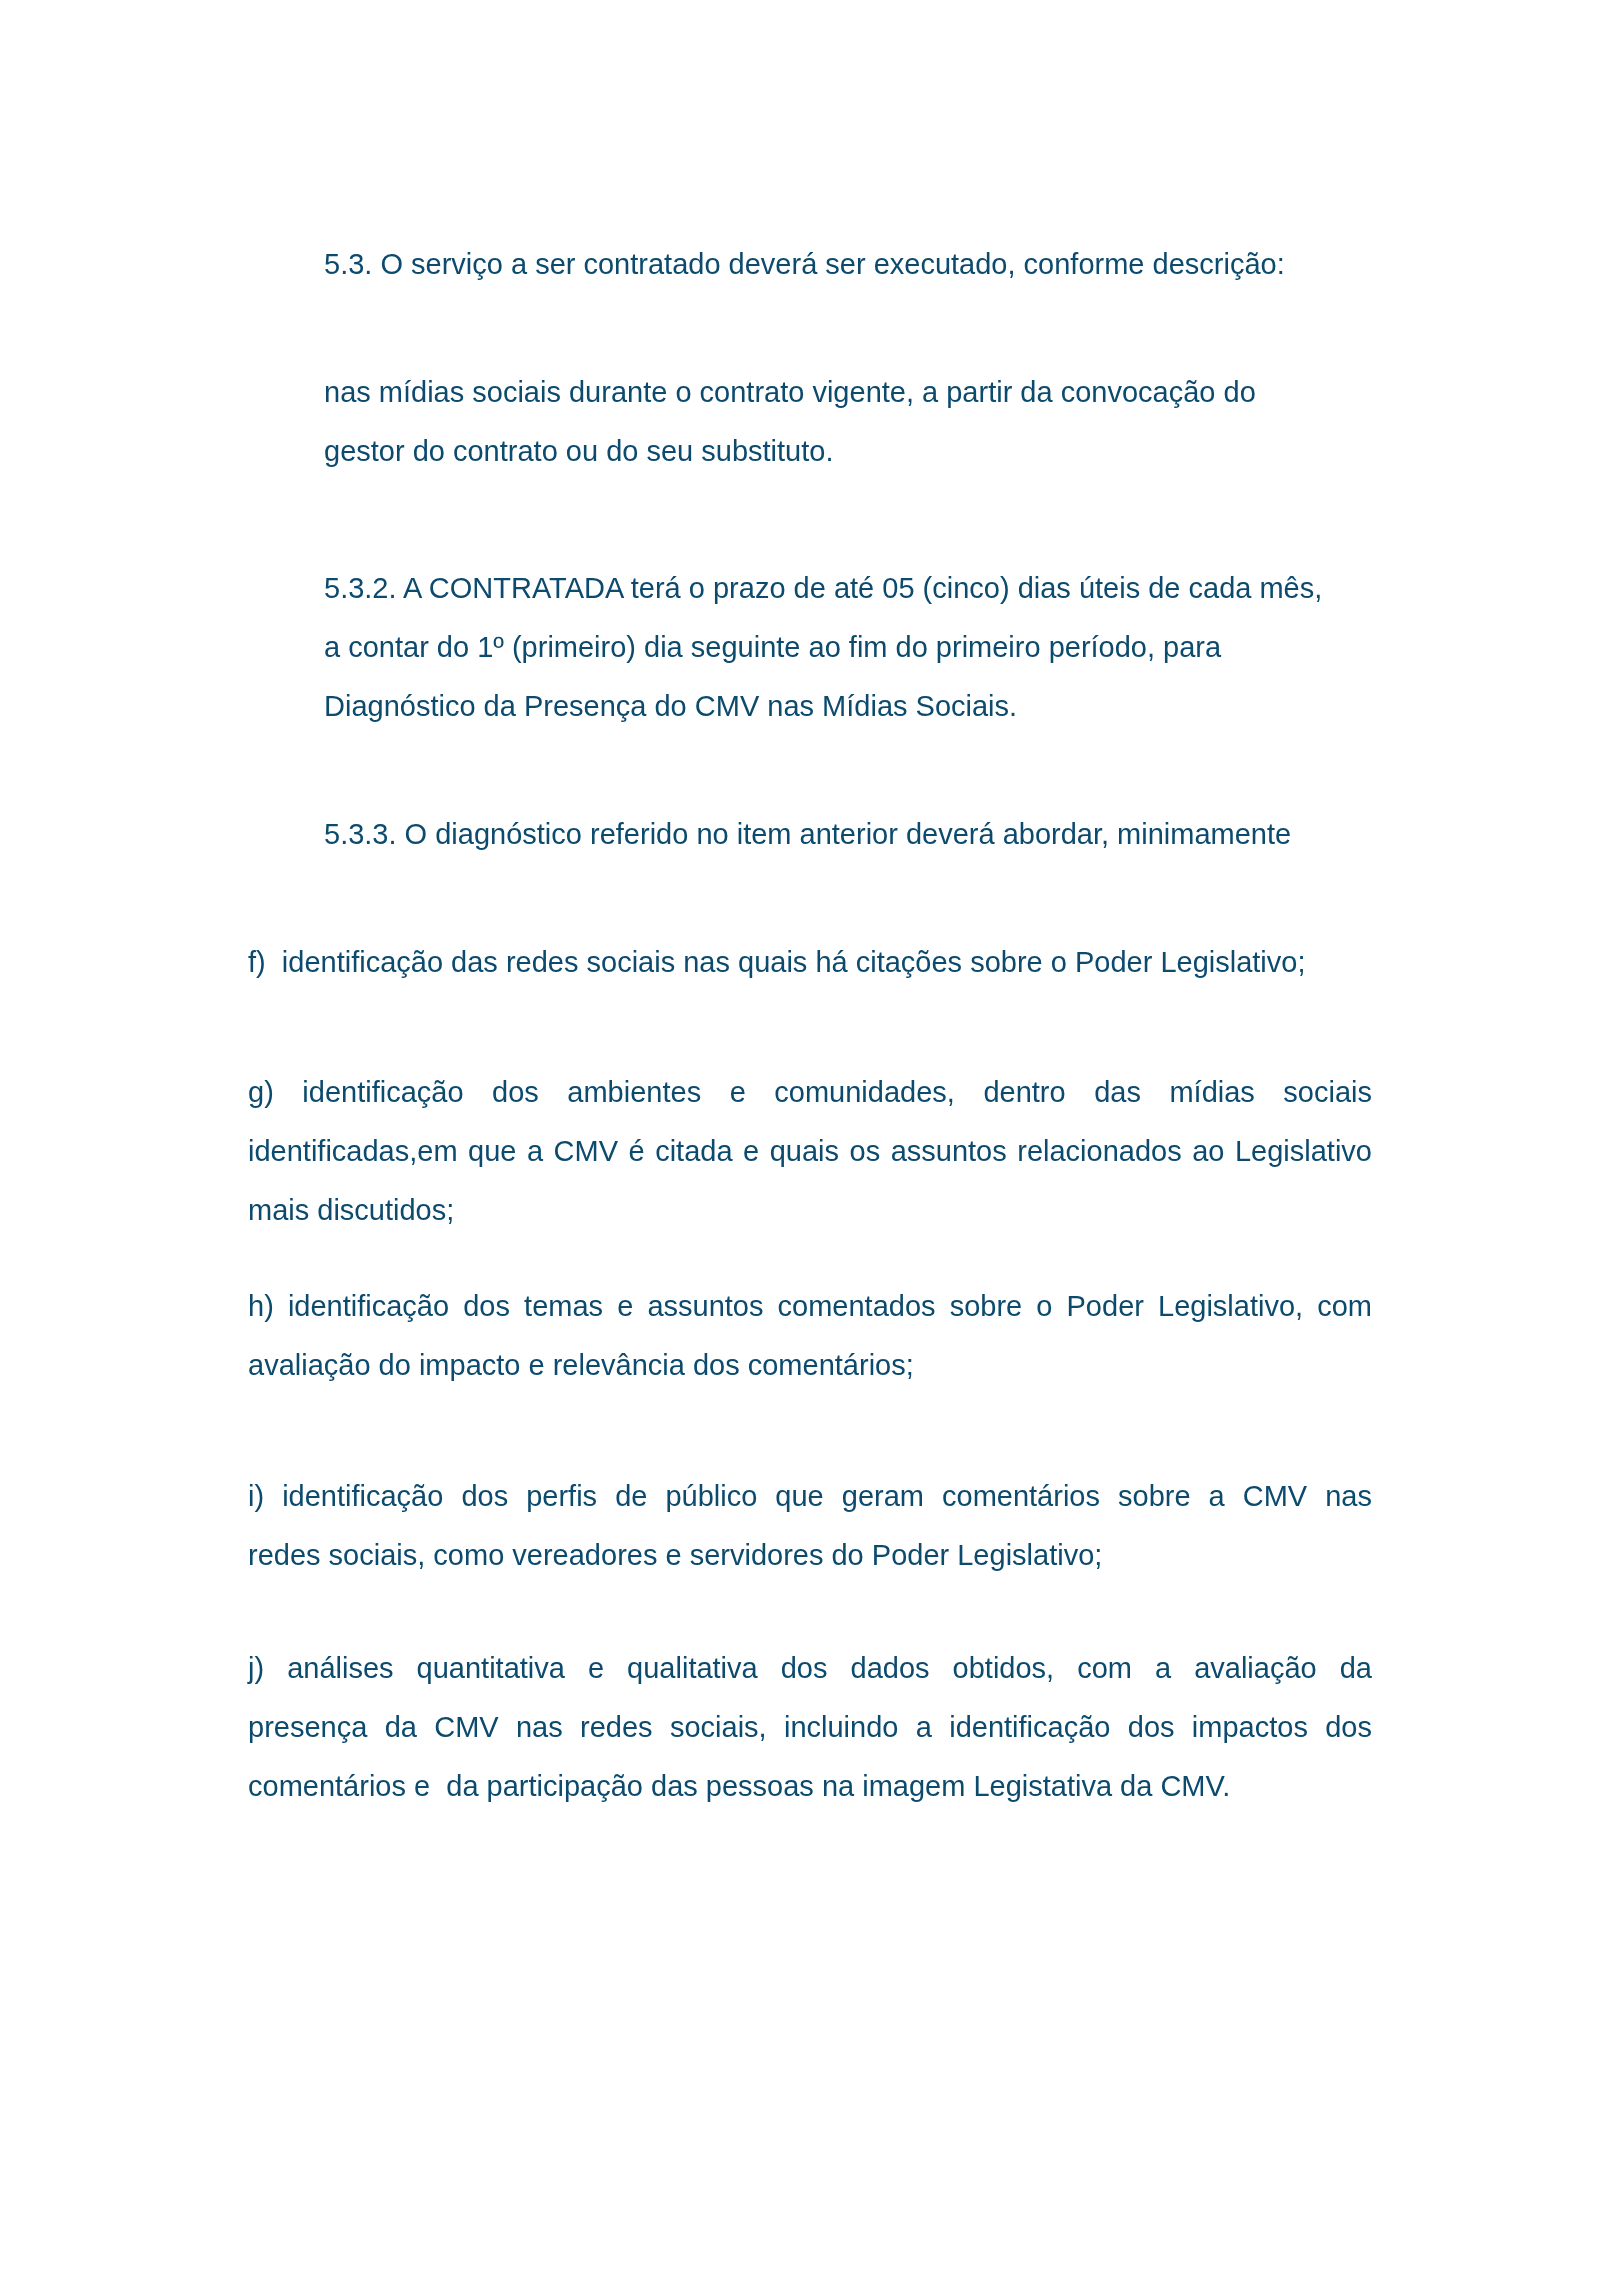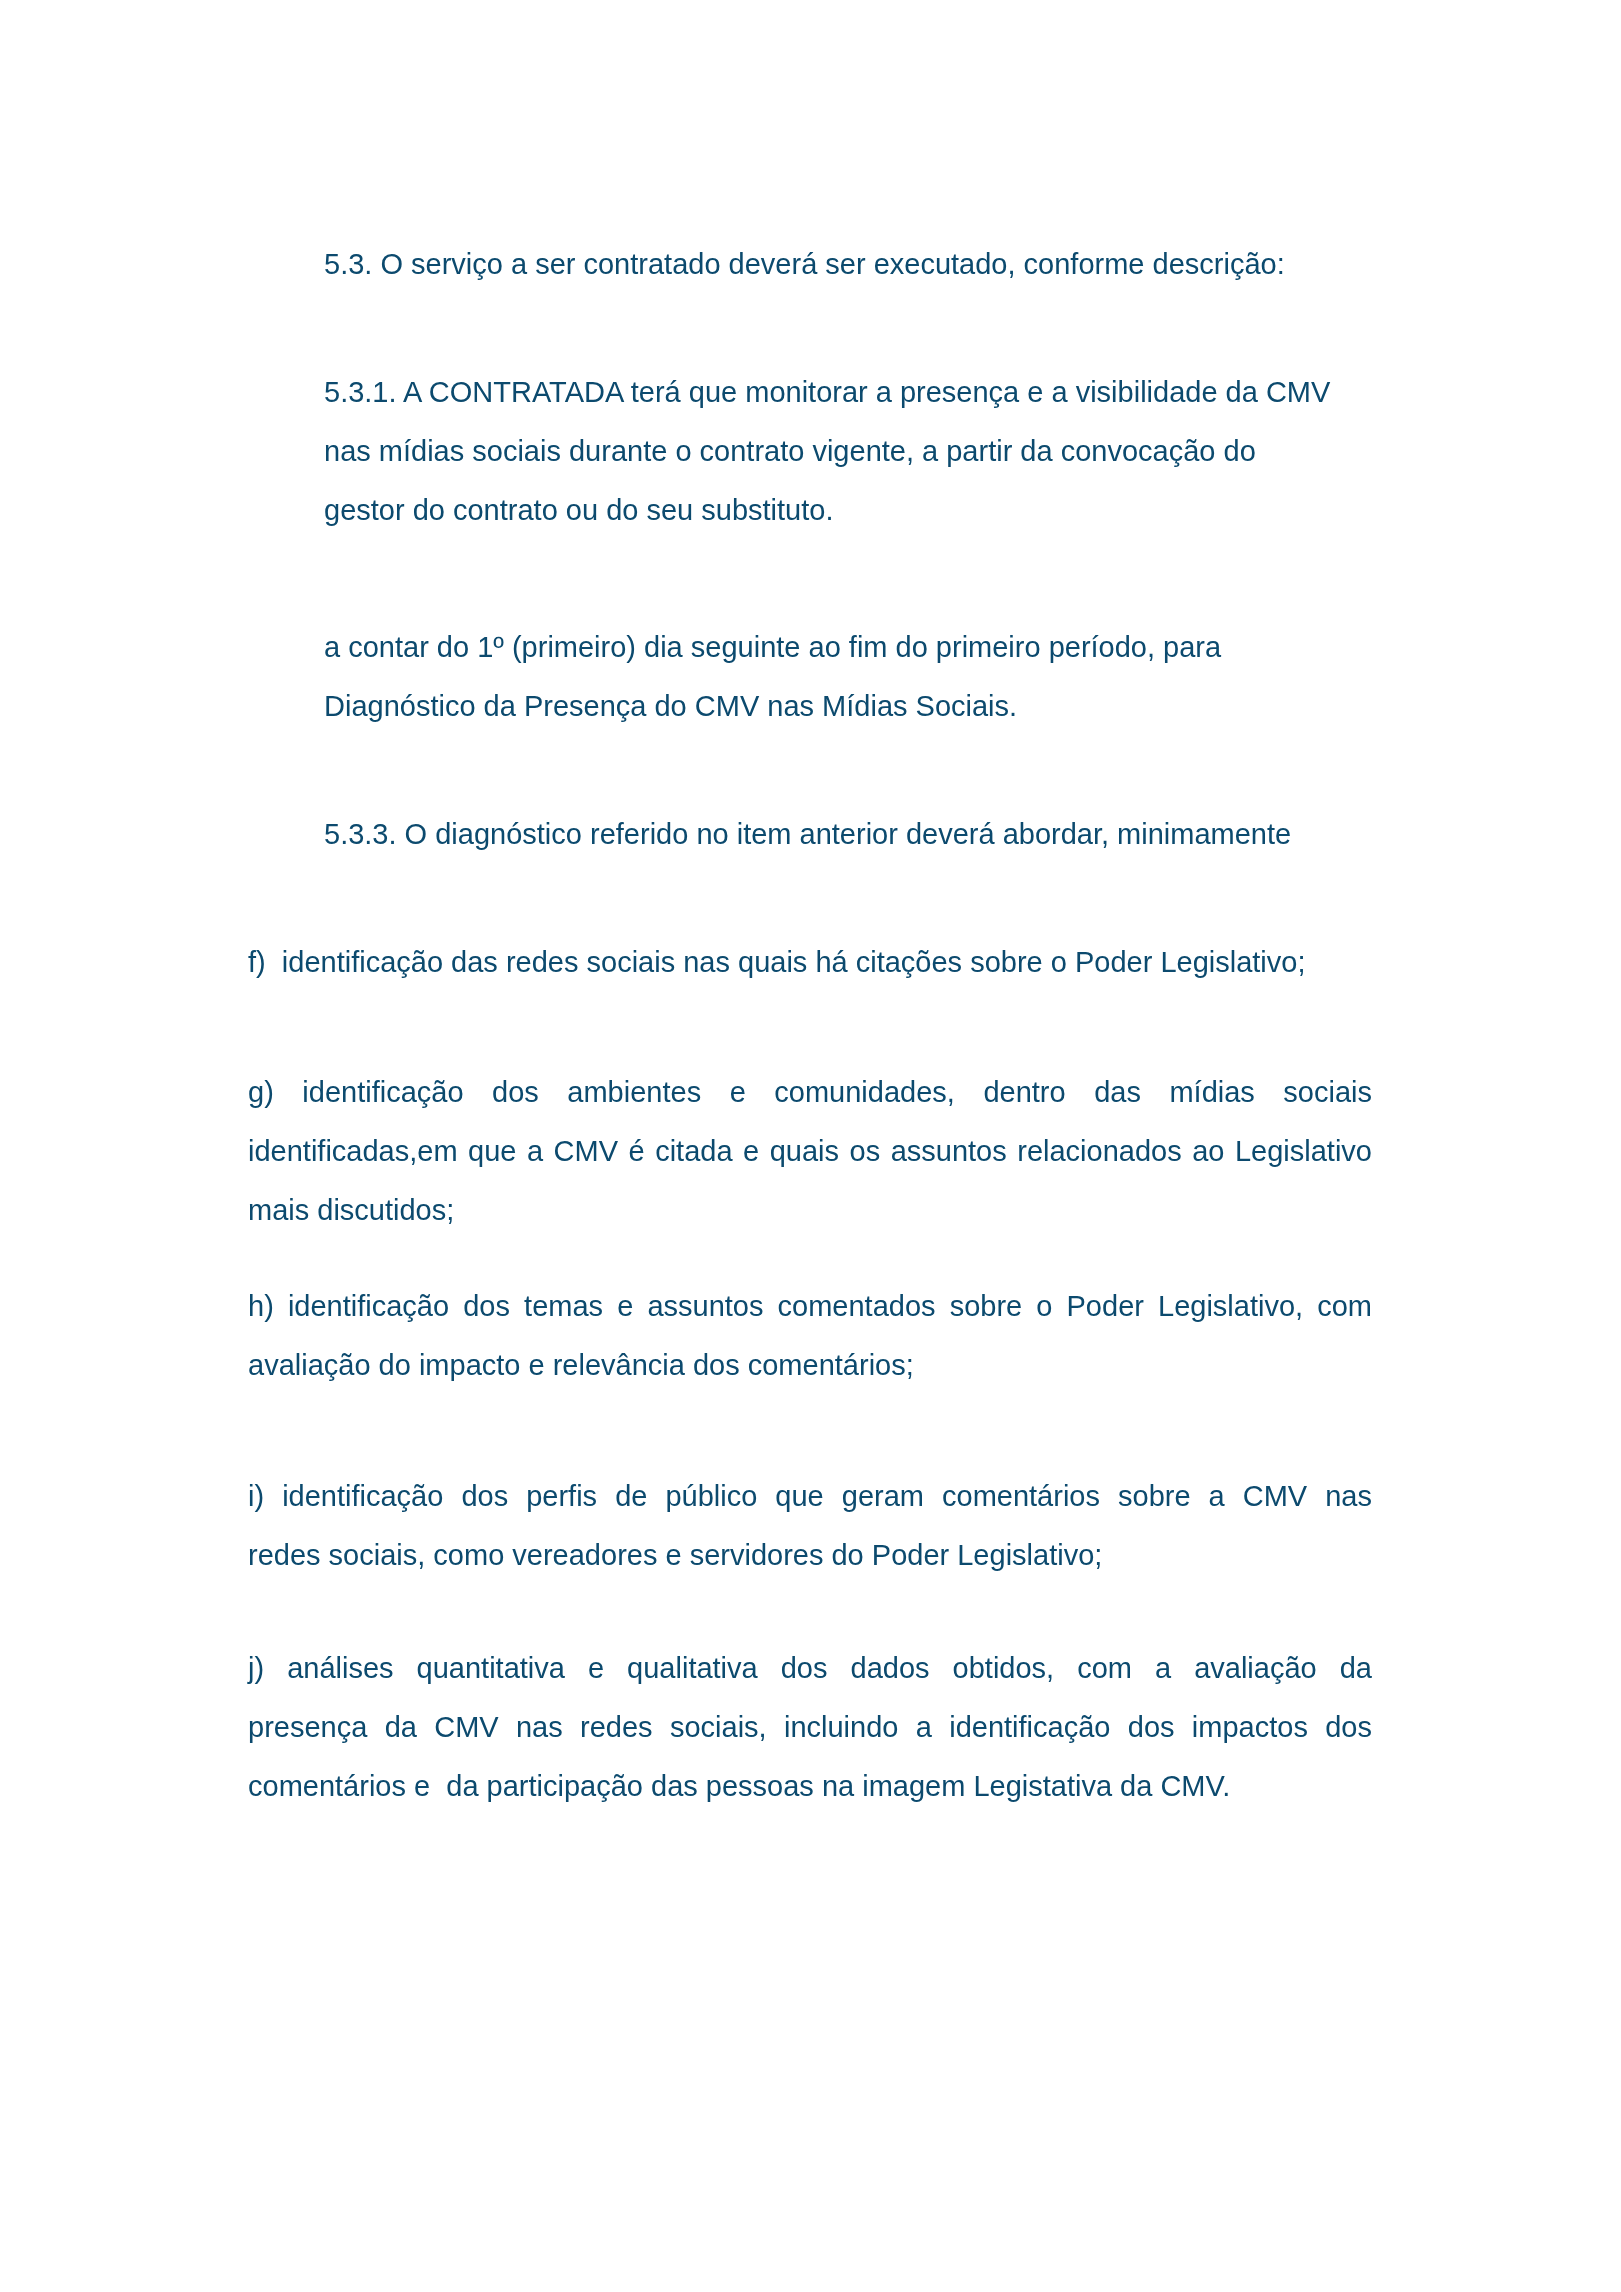--- a/index.html
+++ b/index.html
@@ -39,25 +39,25 @@
 </style>
 </head>
 <body>
 
 <div class="page">
   <div class="content" id="content">
       <div class="para indent" style="margin-bottom: 69px;">
         <div class="line plain">5.3. O serviço a ser contratado deverá ser executado, conforme descrição:</div>
       </div>
       <div class="para indent" style="margin-bottom: 78px;">
-        <div class="line plain">5.3.1. A CONTRATADA terá que monitorar a presença e a visibilidade da CMV</div>
         <div class="line plain">nas mídias sociais durante o contrato vigente, a partir da convocação do</div>
         <div class="line plain">gestor do contrato ou do seu substituto.</div>
       </div>
       <div class="para indent" style="margin-bottom: 69px;">
+        <div class="line plain">5.3.2. A CONTRATADA terá o prazo de até 05 (cinco) dias úteis de cada mês,</div>
         <div class="line plain">a contar do 1º (primeiro) dia seguinte ao fim do primeiro período, para</div>
         <div class="line plain">Diagnóstico da Presença do CMV nas Mídias Sociais.</div>
       </div>
       <div class="para indent" style="margin-bottom: 69px;">
         <div class="line plain">5.3.3. O diagnóstico referido no item anterior deverá abordar, minimamente</div>
       </div>
       <div class="para" style="margin-bottom: 71px;">
         <div class="line plain">f)  identificação das redes sociais nas quais há citações sobre o Poder Legislativo;</div>
       </div>
       <div class="para" style="margin-bottom: 37px;">

